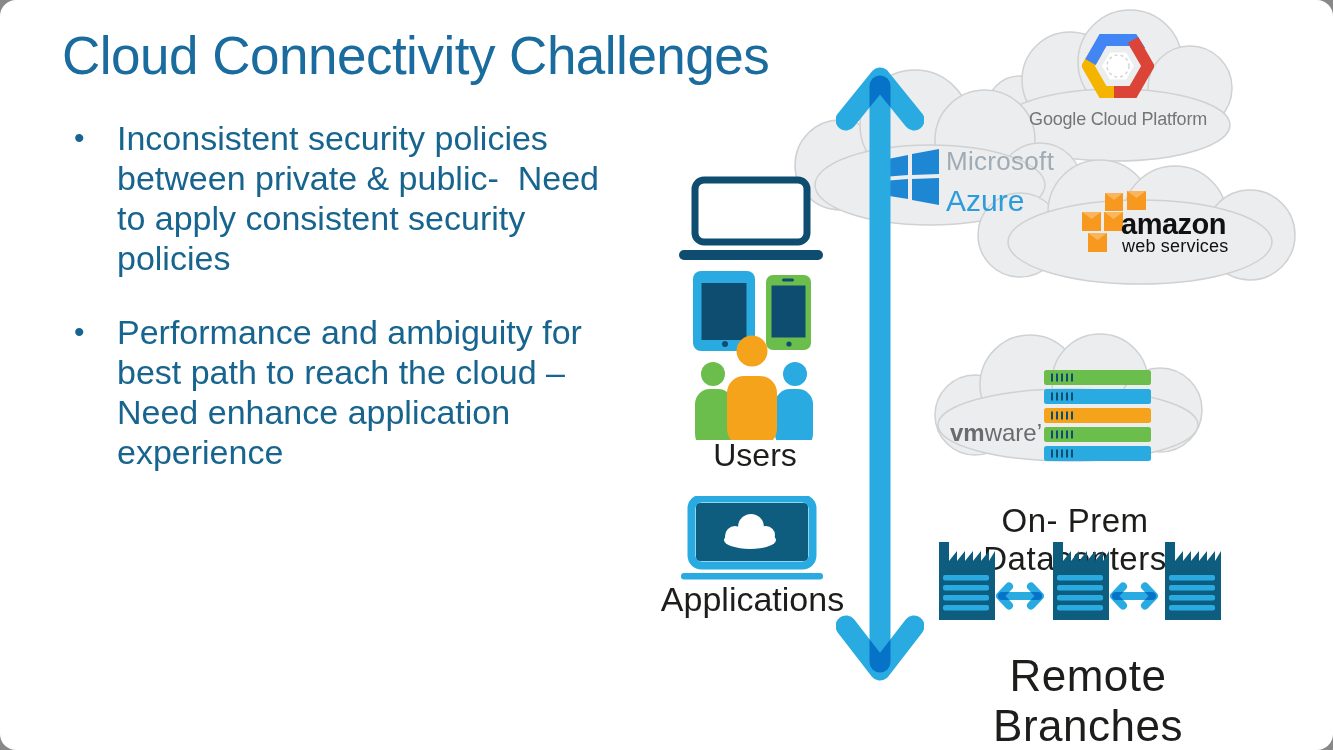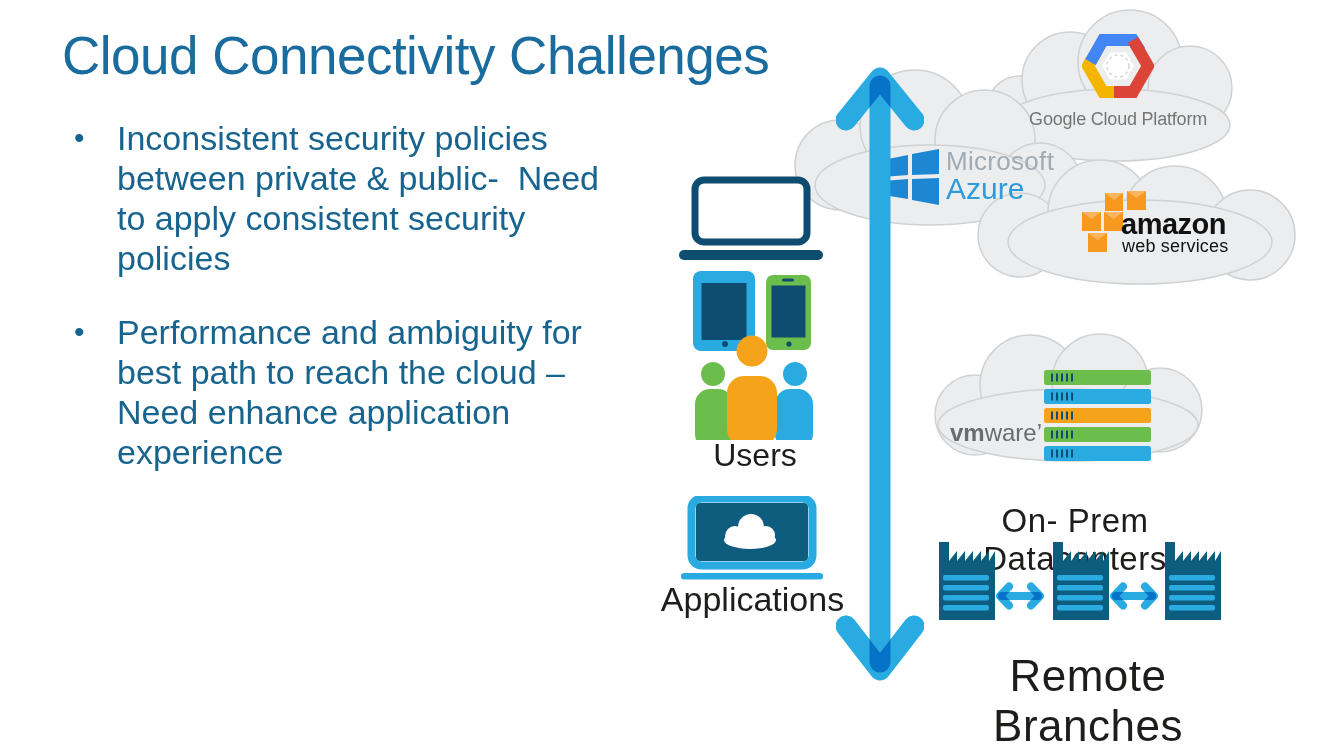--- a/index.html
+++ b/index.html
@@ -1,17 +1,17 @@
 <!DOCTYPE html>
 <html style="--cyan: #29ABE2; --navy: #0E4D70; --teal: #0E5C7E; --green: #6CBE4C; --orange: #F5A31B; --title-blue: #1A6C9E; --text-blue: #17648F; --label-black: #1D1D1B; --cloud-fill: #ECEDEE; --cloud-stroke: #CFD1D2; --gcp-blue: #4285F4; --gcp-red: #DB4437; --gcp-yellow: #F4B400; --azure-pane: #1E87D4; --ms-gray: #A0ABB4; --azure-blue: #2E9CDB; --aws-orange: #F7981F; --aws-orange-light: #FBB55F; --logo-gray: #757575; --vmware-gray: #696C6F;"><head>
 <meta charset="utf-8">
 <style>
   html,body{margin:0;padding:0;background:#888;}
   .slide{position:relative;width:1333px;height:750px;background:#fff;overflow:hidden;
-         font-family:"Liberation Sans","DejaVu Sans",sans-serif;}
+         font-family:"Liberation Sans","DejaVu Sans",sans-serif;border-radius:16px;}
   .abs{position:absolute;}
 
   
   .title{position:absolute;left:62px;top:25px;font-size:53px;letter-spacing:-0.5px;
          color:var(--title-blue);white-space:nowrap;}
   ul.bullets{list-style:none;margin:0;padding:0;position:absolute;left:68px;top:118px;
          color:var(--text-blue);font-size:34px;line-height:40px;}
   ul.bullets li{position:relative;padding-left:49px;margin-bottom:34px;white-space:pre-wrap;width:560px;}
   ul.bullets li::before{content:"\2022";position:absolute;left:6px;top:0;font-size:30px;}
 
@@ -25,21 +25,21 @@
   .s-navy{stroke:var(--navy);fill:#fff;}
   .s-cyan{stroke:var(--cyan);fill:none;}
   .arrow-stroke{stroke:var(--cyan);fill:none;stroke-linecap:round;stroke-linejoin:round;}
   .arrow-shaft{mix-blend-mode:multiply;}
   svg.iso{isolation:isolate;}
 
   
   .gcp-text{position:absolute;left:1027px;top:109px;width:180px;text-align:right;
             font-size:18px;letter-spacing:-0.2px;color:var(--logo-gray);}
   .ms-text{position:absolute;left:946px;top:146px;font-size:26px;color:var(--ms-gray);letter-spacing:0.3px;}
-  .az-text{position:absolute;left:946px;top:172px;font-size:30px;color:var(--azure-blue);}
+  .az-text{position:absolute;left:946px;top:184px;font-size:30px;color:var(--azure-blue);}
   .amz-text{position:absolute;left:1121px;top:208px;font-size:29px;font-weight:bold;
             letter-spacing:-0.5px;color:#111;}
   .aws-sub{position:absolute;left:1122px;top:236px;font-size:18px;letter-spacing:0.2px;color:#111;}
   .vmware{position:absolute;left:950px;top:419px;font-size:24px;color:var(--vmware-gray);}
   .vmware b{font-weight:bold;}
 
   .lbl-public{left:965px;top:282px;width:300px;font-size:33px;letter-spacing:3px;}
   .lbl-onprem{left:925px;top:502px;width:300px;font-size:33px;letter-spacing:0.5px;}
   .lbl-remote{left:938px;top:651px;width:300px;font-size:44px;letter-spacing:0.5px;}
   .lbl-users{left:680px;top:437px;width:150px;font-size:32px;}

